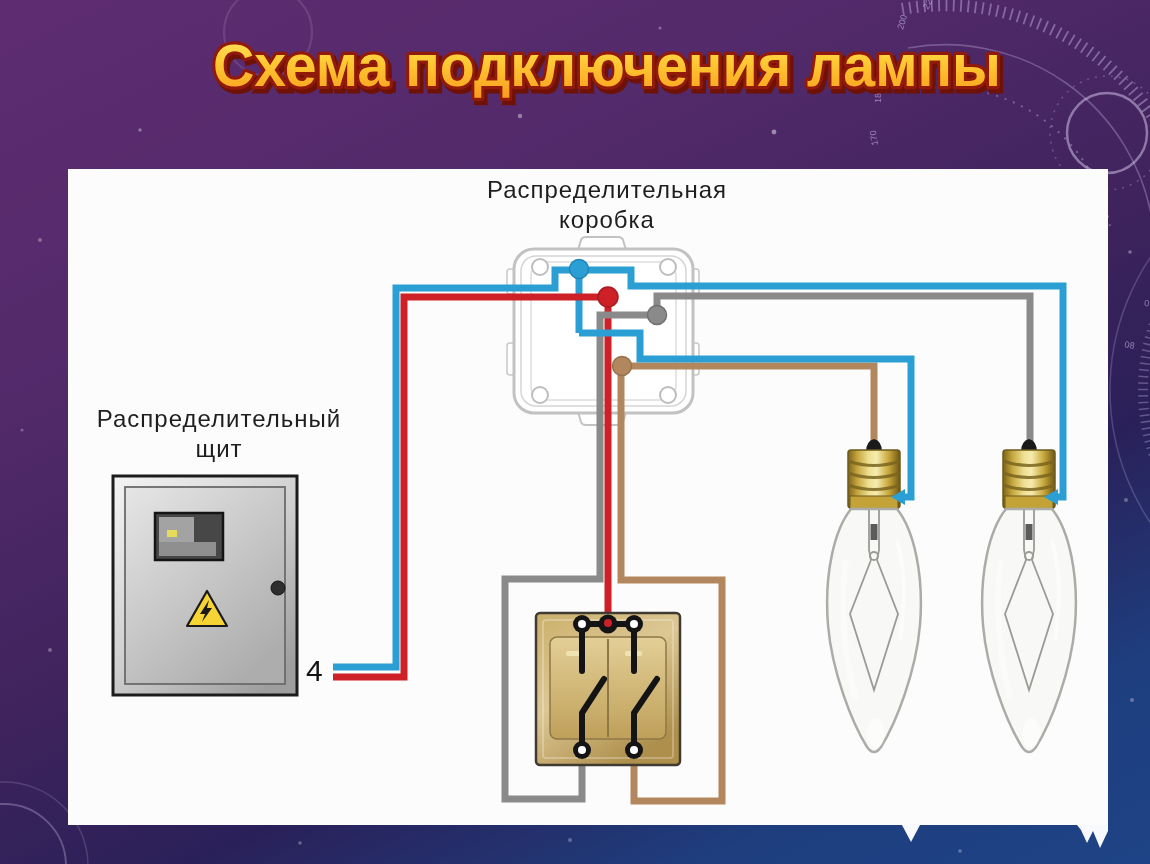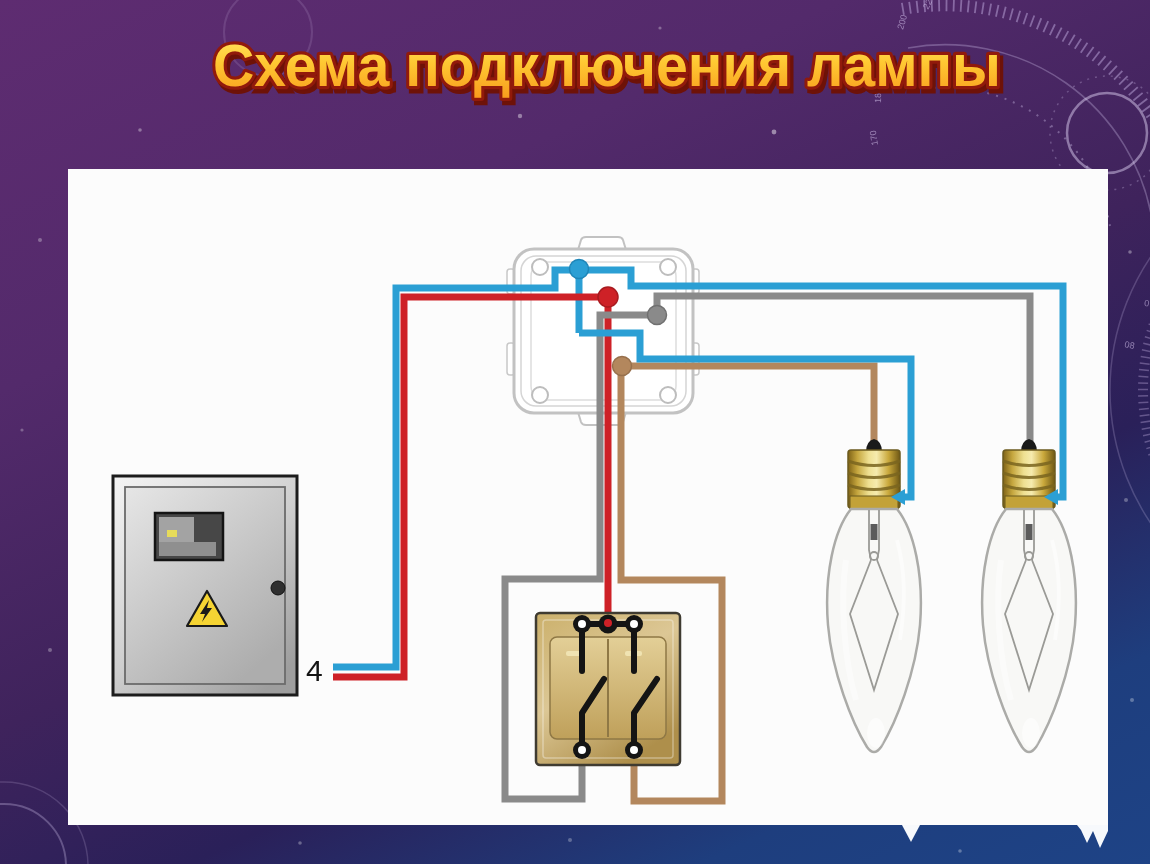--- a/index.html
+++ b/index.html
@@ -224,17 +224,25 @@
     <rect x="-3.5" y="524" width="7" height="16" fill="#3F3F3F" opacity="0.85"></rect>
     <path d="M -28,560 C -34,600 -30,660 -18,700" stroke="rgba(255,255,255,0.85)" stroke-width="6" fill="none" opacity="0.55"></path>
     <path d="M 26,640 C 32,600 31,570 23,540" stroke="#FFFFFF" stroke-width="4" fill="none" opacity="0.5"></path>
     <ellipse cx="2" cy="733" rx="9" ry="15" fill="#FFFFFF" opacity="0.55"></ellipse>
   </g>
 
   <polygon points="891,497 905,489 905,505" fill="#2B9FD4"></polygon>
   <polygon points="1044,497 1058,489 1058,505" fill="#2B9FD4"></polygon>
 </svg>
 
-
+<div class="label" style="left:457px;top:175px;width:300px;">
+  <div>Распределительная</div>
+  <div>коробка</div>
+</div>
+
+<div class="label" style="left:88px;top:404px;width:262px;">
+  <div>Распределительный</div>
+  <div>щит</div>
+</div>
 
 <div class="num-label" style="left:306px;top:656px;">4</div>
 
 </div>
 
 </body></html>

